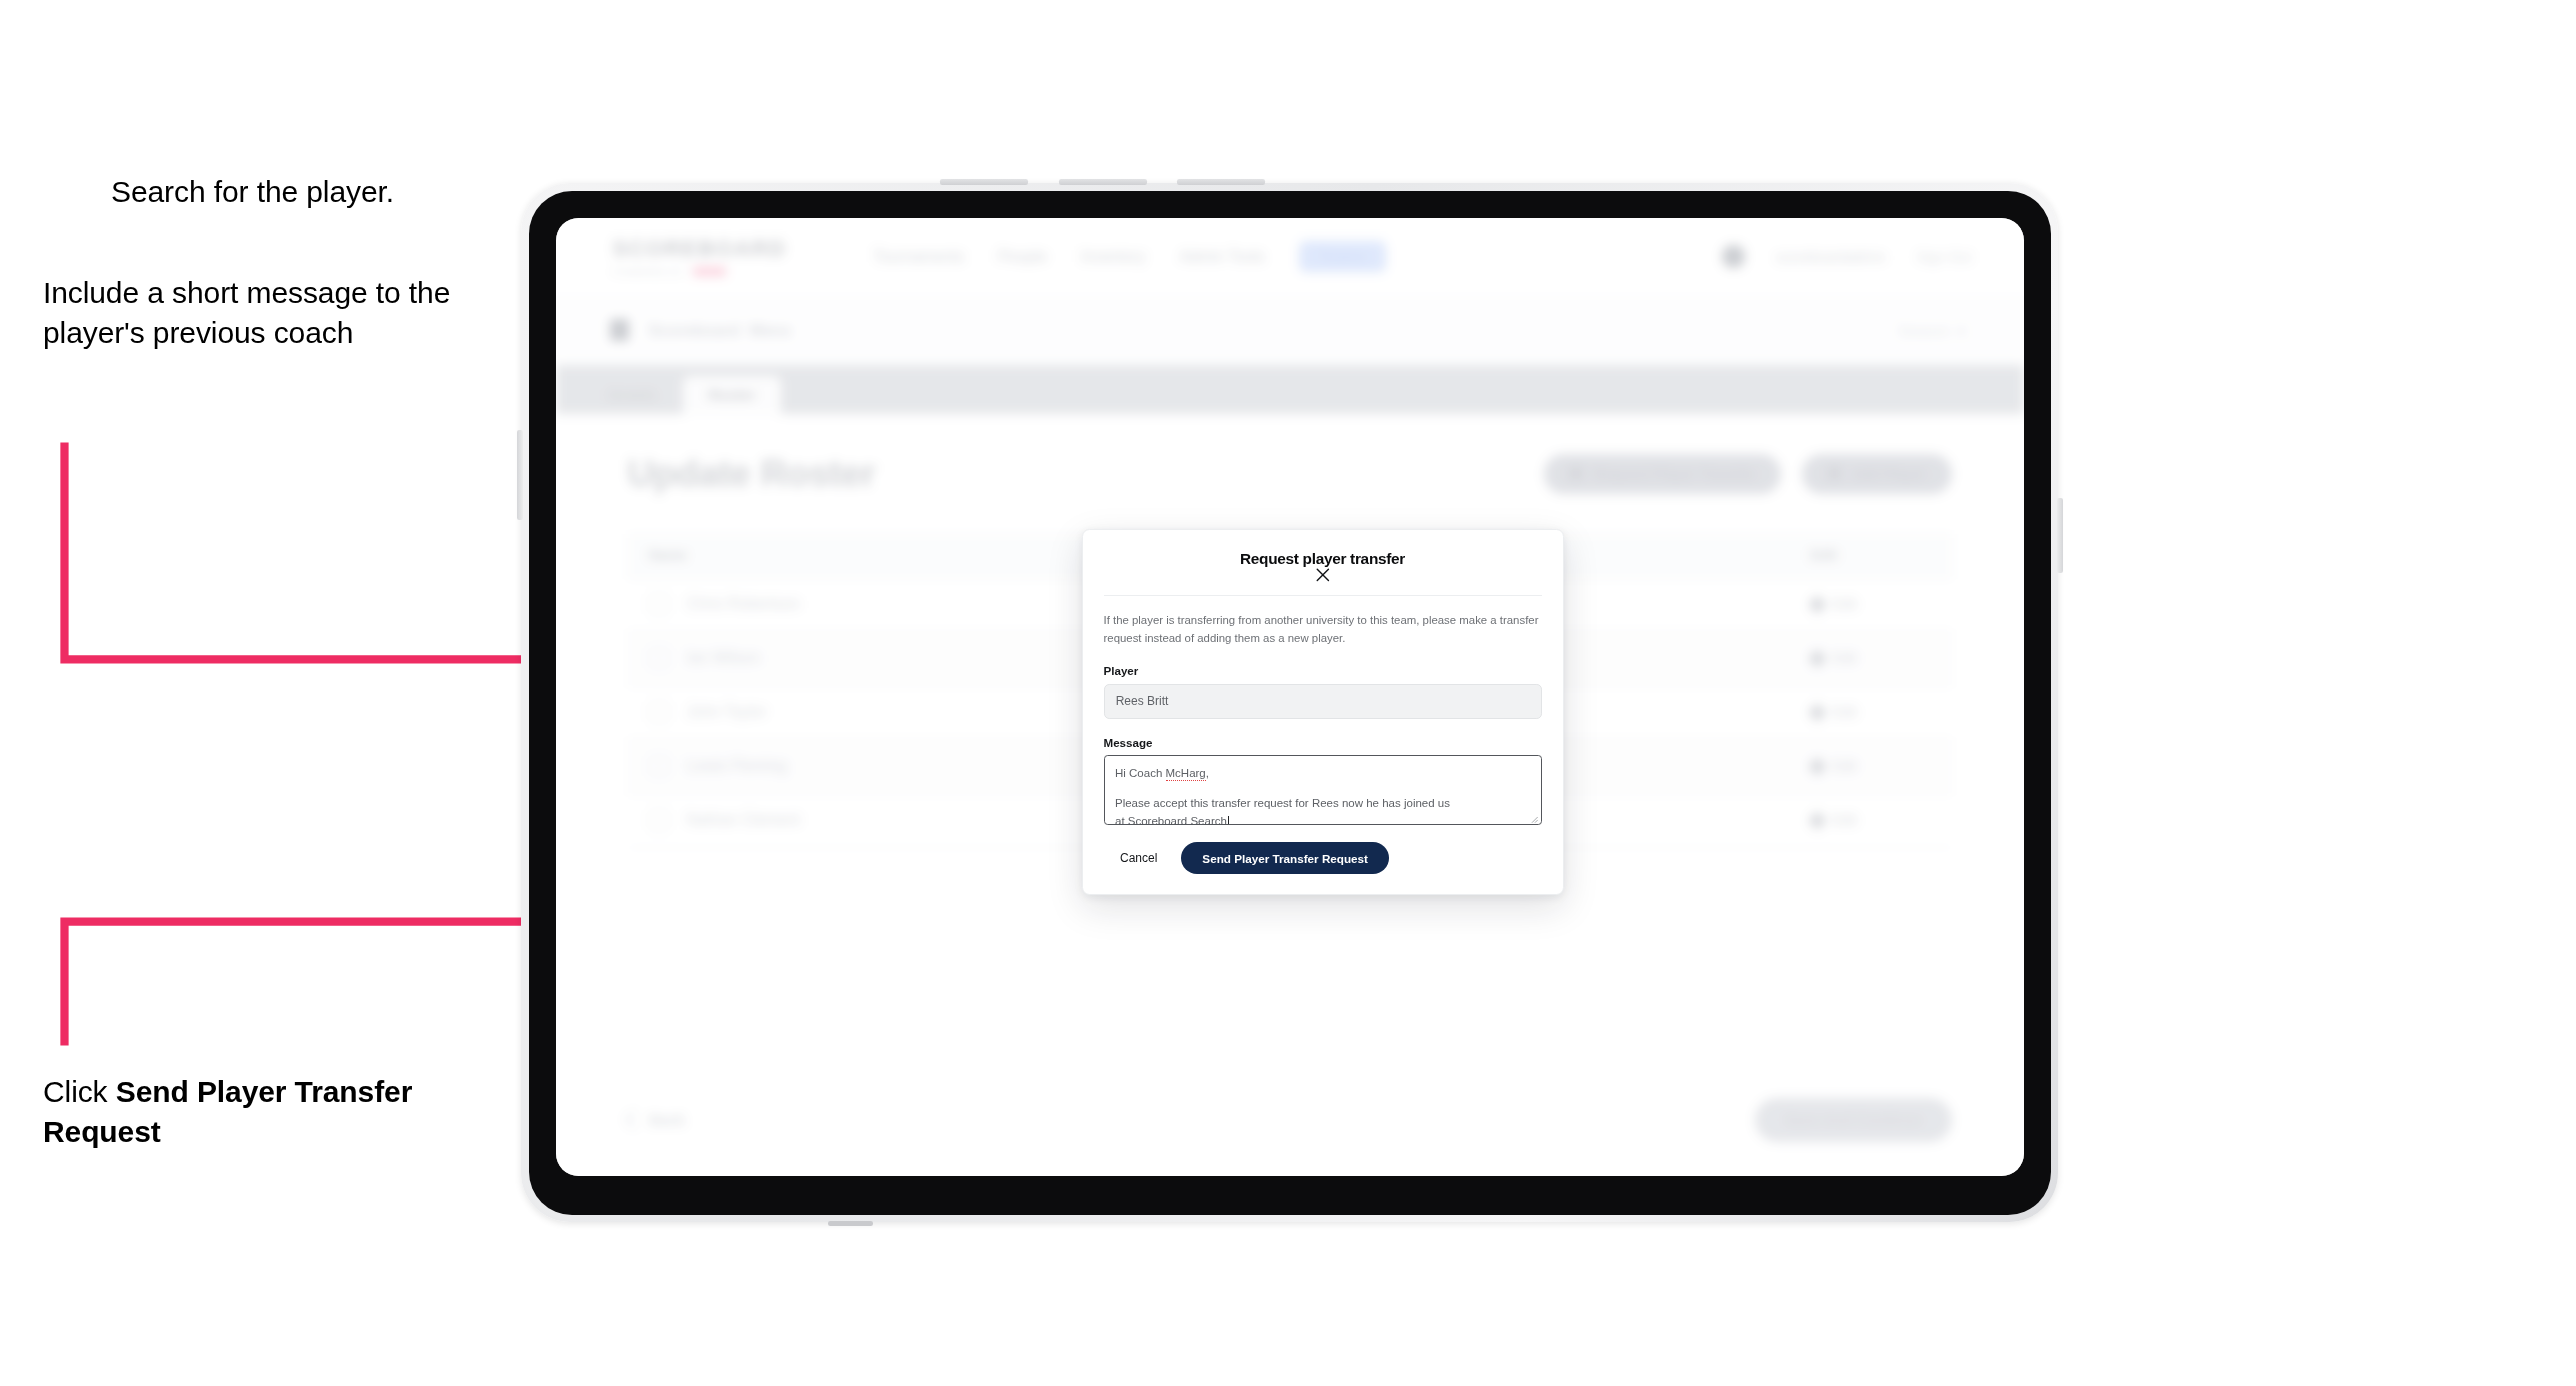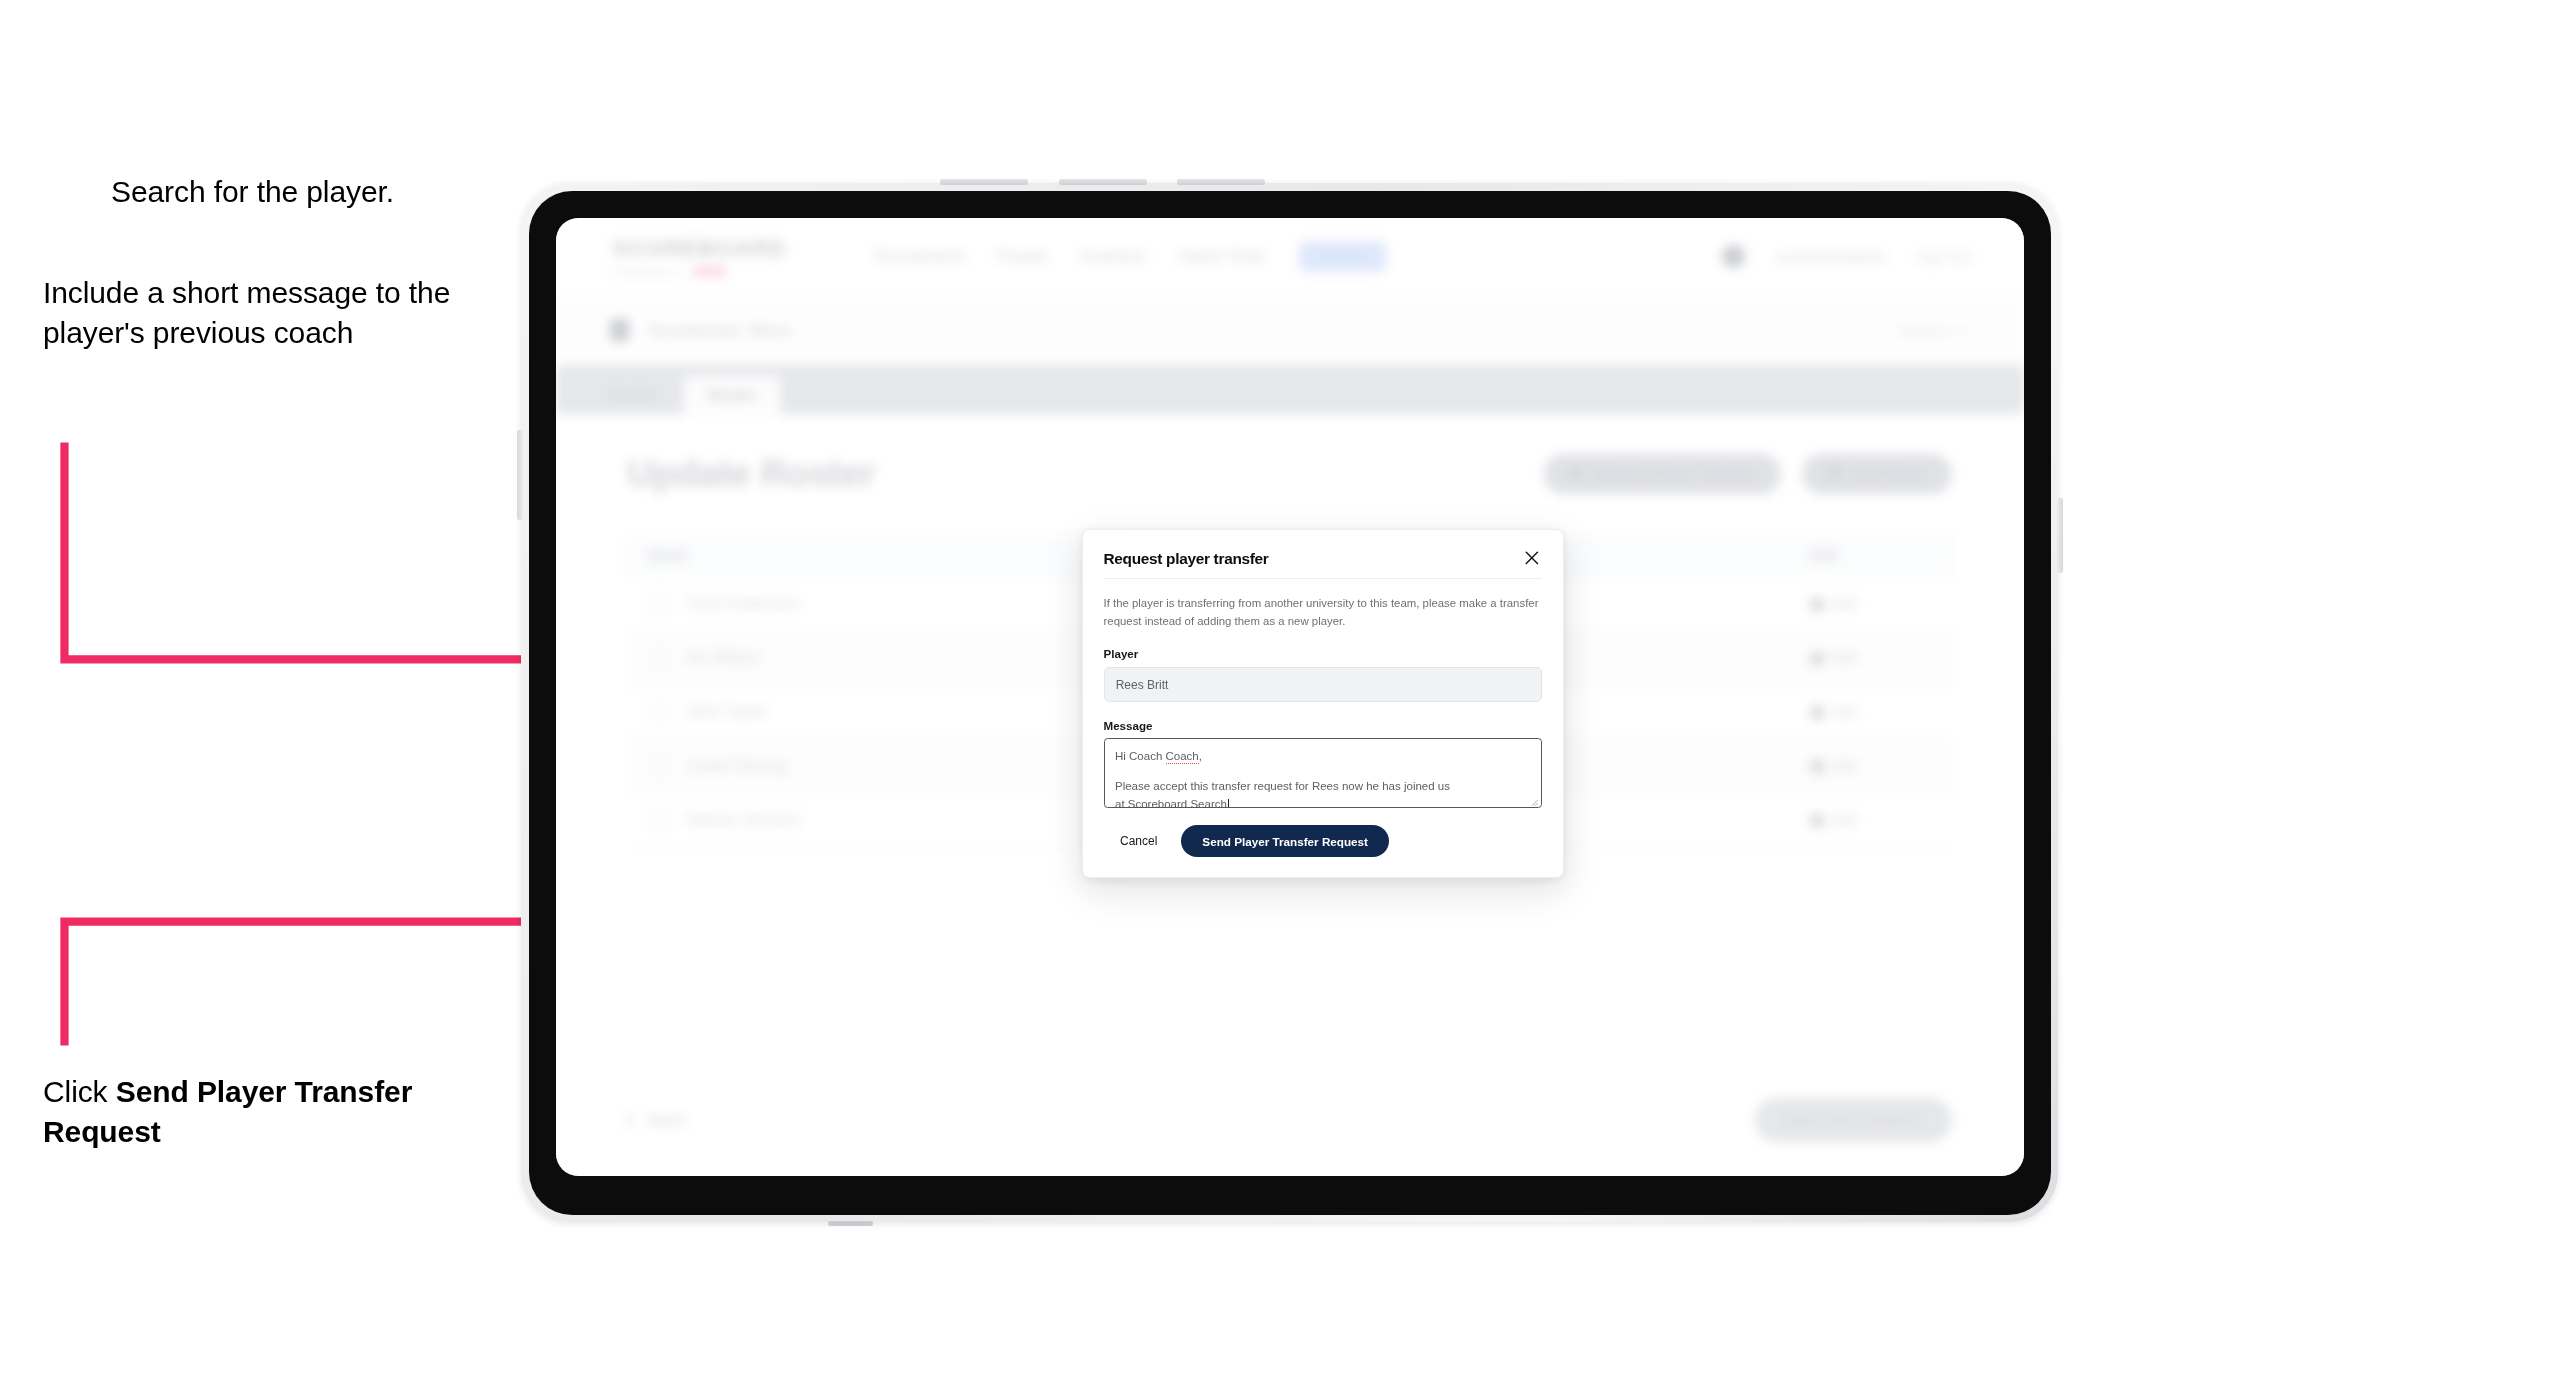--- a/index.html
+++ b/index.html
@@ -225,23 +225,24 @@
     top: 311px;
     width: 482px;
     background: #ffffff;
     border-radius: 7.5px;
     border: 0.7px solid #eceef0;
     box-shadow: 0 12px 36px rgba(20,25,40,0.13), 0 2.2px 9px rgba(20,25,40,0.07);
     padding: 21px 21px 19.5px 21px;
     box-sizing: border-box;
   }
   .modal-headrow {
-    display: flex; align-items: flex-start; justify-content: space-between;
+    display: flex; align-items: center; justify-content: space-between;
     padding-bottom: 10.5px;
     border-bottom: 0.7px solid #eceef0;
+    flex-direction: column;
   }
   .modal-title {
     font-size: 15.4px; font-weight: 800; color: #0b0c0e;
     letter-spacing: -0.3px; line-height: 1.1;
   }
   .modal-close {
     width: 19.5px; height: 19.5px; cursor: pointer;
     display: flex; align-items: center; justify-content: center;
     flex: 0 0 auto; margin-top: -2.2px;
   }
@@ -488,21 +489,21 @@
           </div>
         </div>
 
         <div class="modal-desc">If the player is transferring from another university to this team, please make a transfer request instead of adding them as a new player.</div>
 
         <div class="field-label">Player</div>
         <input class="player-input" type="text" value="Rees Britt" style="">
 
         <div class="field-label">Message</div>
         <div class="message-area">
-          <div class="msg-line"><span>Hi Coach </span><span class="spell">Coach</span><span>,</span></div>
+          <div class="msg-line"><span>Hi Coach </span><span class="spell">McHarg</span><span>,</span></div>
           <div class="msg-gap"></div>
           <div class="msg-line">Please accept this transfer request for Rees now he has joined us</div>
           <div class="msg-line"><span>at Scoreboard Search</span><span class="caret-bar"></span></div>
           <svg class="resize-grip" viewBox="0 0 11 11">
             <path d="M10 3 L3 10 M10 7 L7 10" stroke="#8a8d92" stroke-width="1" stroke-linecap="round"></path>
           </svg>
         </div>
 
         <div class="modal-actions">
           <button class="btn-cancel">Cancel</button>

